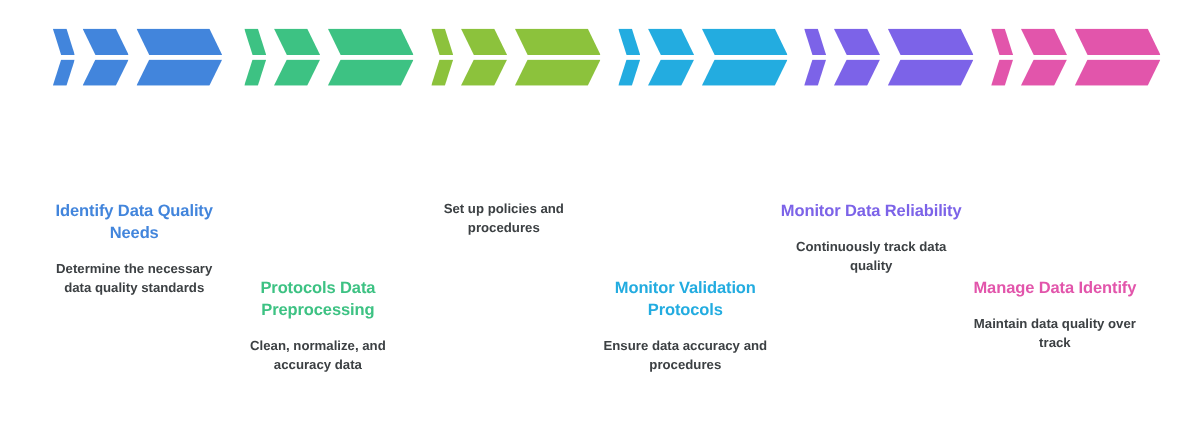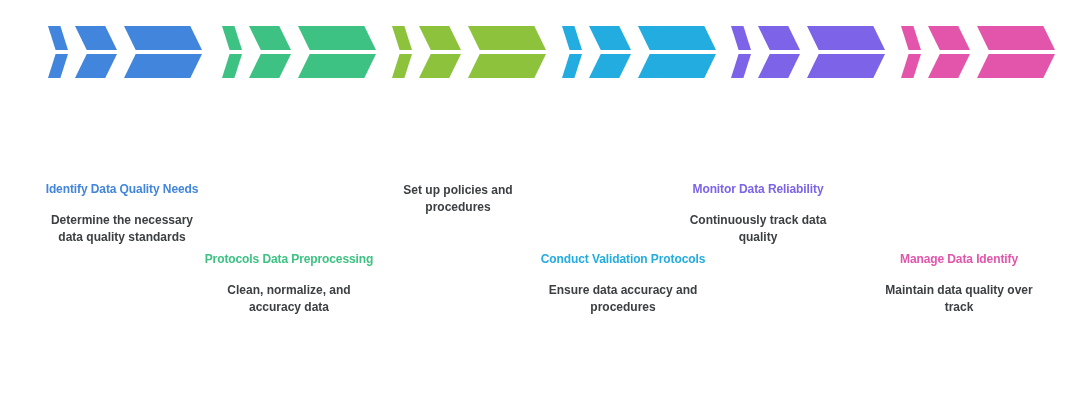--- a/index.html
+++ b/index.html
@@ -72,21 +72,21 @@
   .chev-lg .chev-top.shape  { clip-path: polygon(0% 0%, 85% 0%, 100% 100%, 15% 100%); }
   .chev-lg .chev-bottom.shape { clip-path: polygon(15% 0%, 100% 0%, 85% 100%, 0% 100%); }
 
   
   .step-text {
     position: absolute;
     width: 170px;
     text-align: center;
   }
   .step-title {
-    font-size: 12px;
+    font-size: 15px;
     font-weight: bold;
     line-height: 1.33;
     letter-spacing: -0.1px;
     margin: 0 0 14px 0;
   }
   .step-desc {
     font-size: 12px;
     font-weight: bold;
     line-height: 1.42;
     color: #3c4043;
@@ -200,25 +200,25 @@
   <div class="step-text" style="left:204px; top:252px;">
     <div class="step-title" style="color: rgb(61, 194, 131);">Protocols Data Preprocessing</div>
     <div class="step-desc">Clean, normalize, and accuracy data</div>
   </div>
 
   <div class="step-text" style="left:373px; top:182px;">
     <div class="step-desc">Set up policies and procedures</div>
   </div>
 
   <div class="step-text" style="left:538px; top:252px;">
-    <div class="step-title" style="color: rgb(35, 172, 224);">Conduct Validation Protocols</div>
+    <div class="step-title" style="color: rgb(35, 172, 224);">Monitor Validation Protocols</div>
     <div class="step-desc">Ensure data accuracy and procedures</div>
   </div>
 
-  <div class="step-text" style="left:673px; top:182px;">
+  <div class="step-text" style="left:707px; top:182px;">
     <div class="step-title" style="color: rgb(124, 99, 232);">Monitor Data Reliability</div>
     <div class="step-desc">Continuously track data quality</div>
   </div>
 
   <div class="step-text" style="left:874px; top:252px;">
     <div class="step-title" style="color: rgb(226, 85, 171);">Manage Data Identify</div>
     <div class="step-desc">Maintain data quality over track</div>
   </div>
 
 </div>

